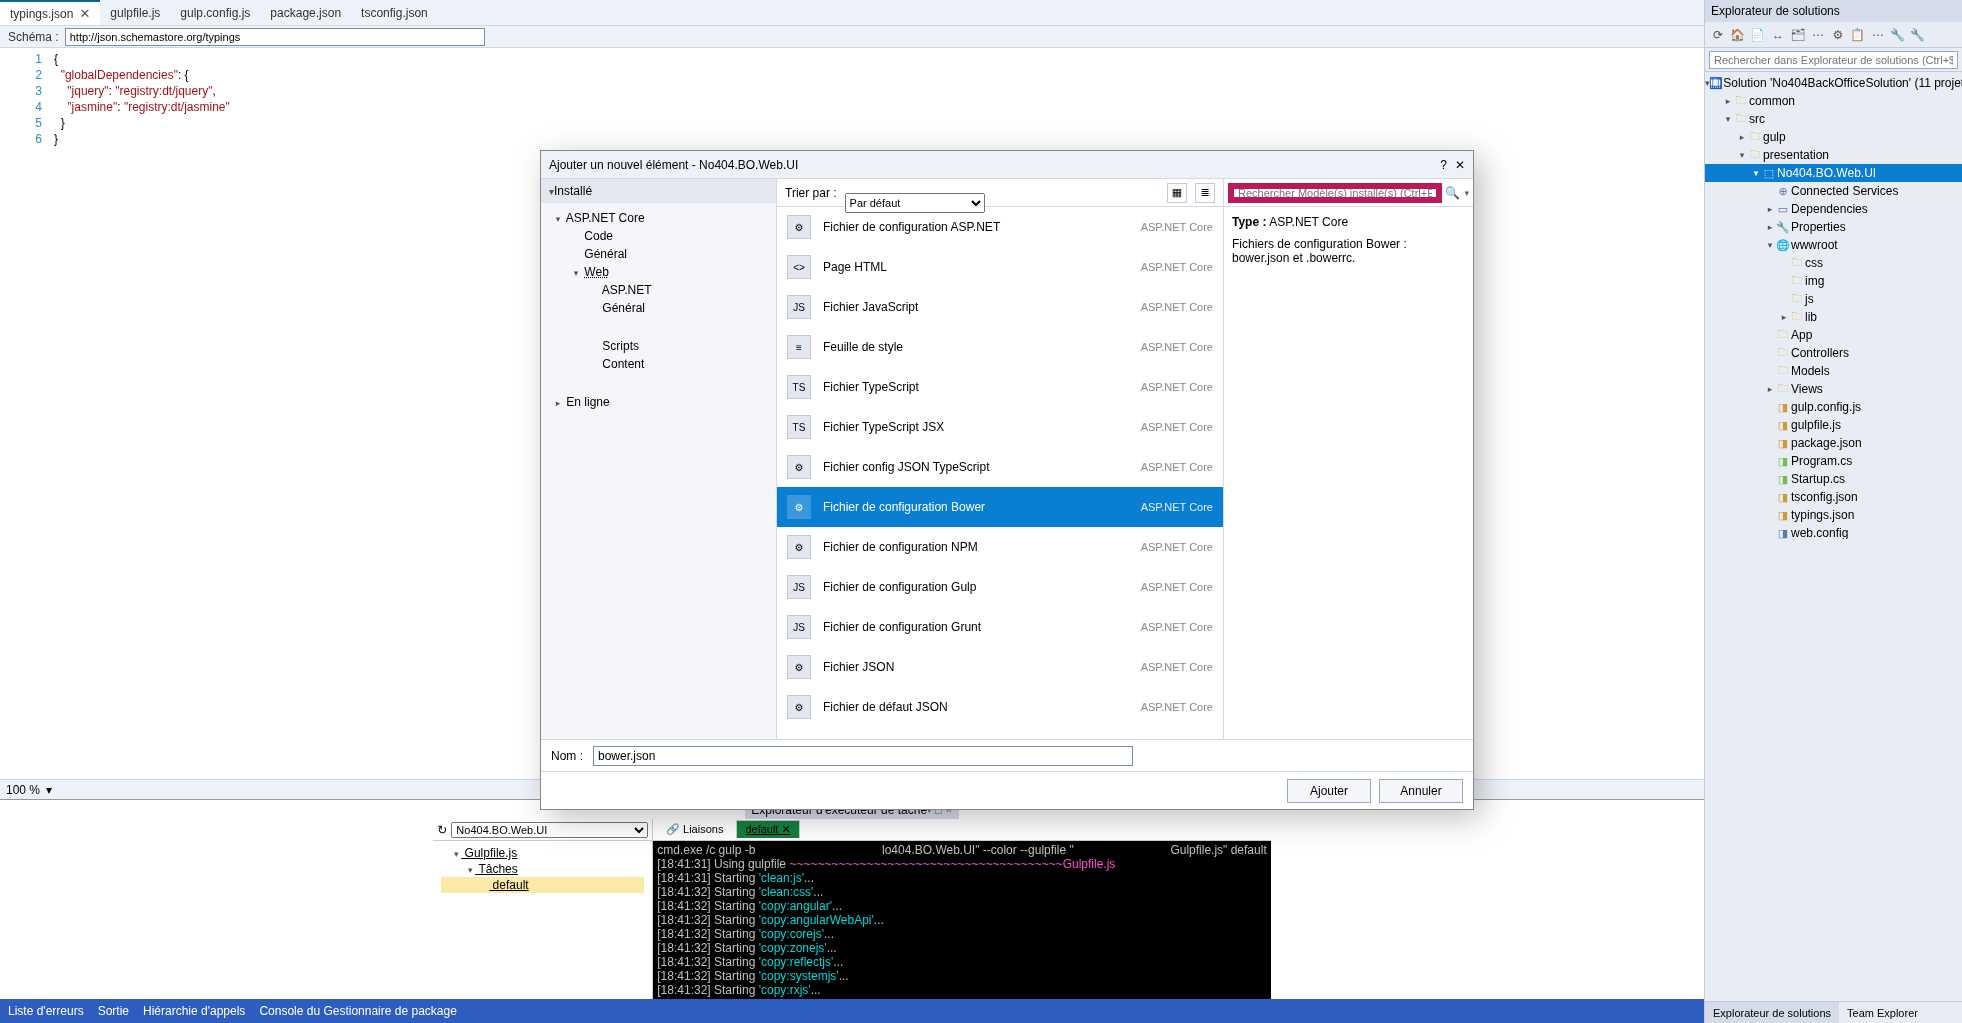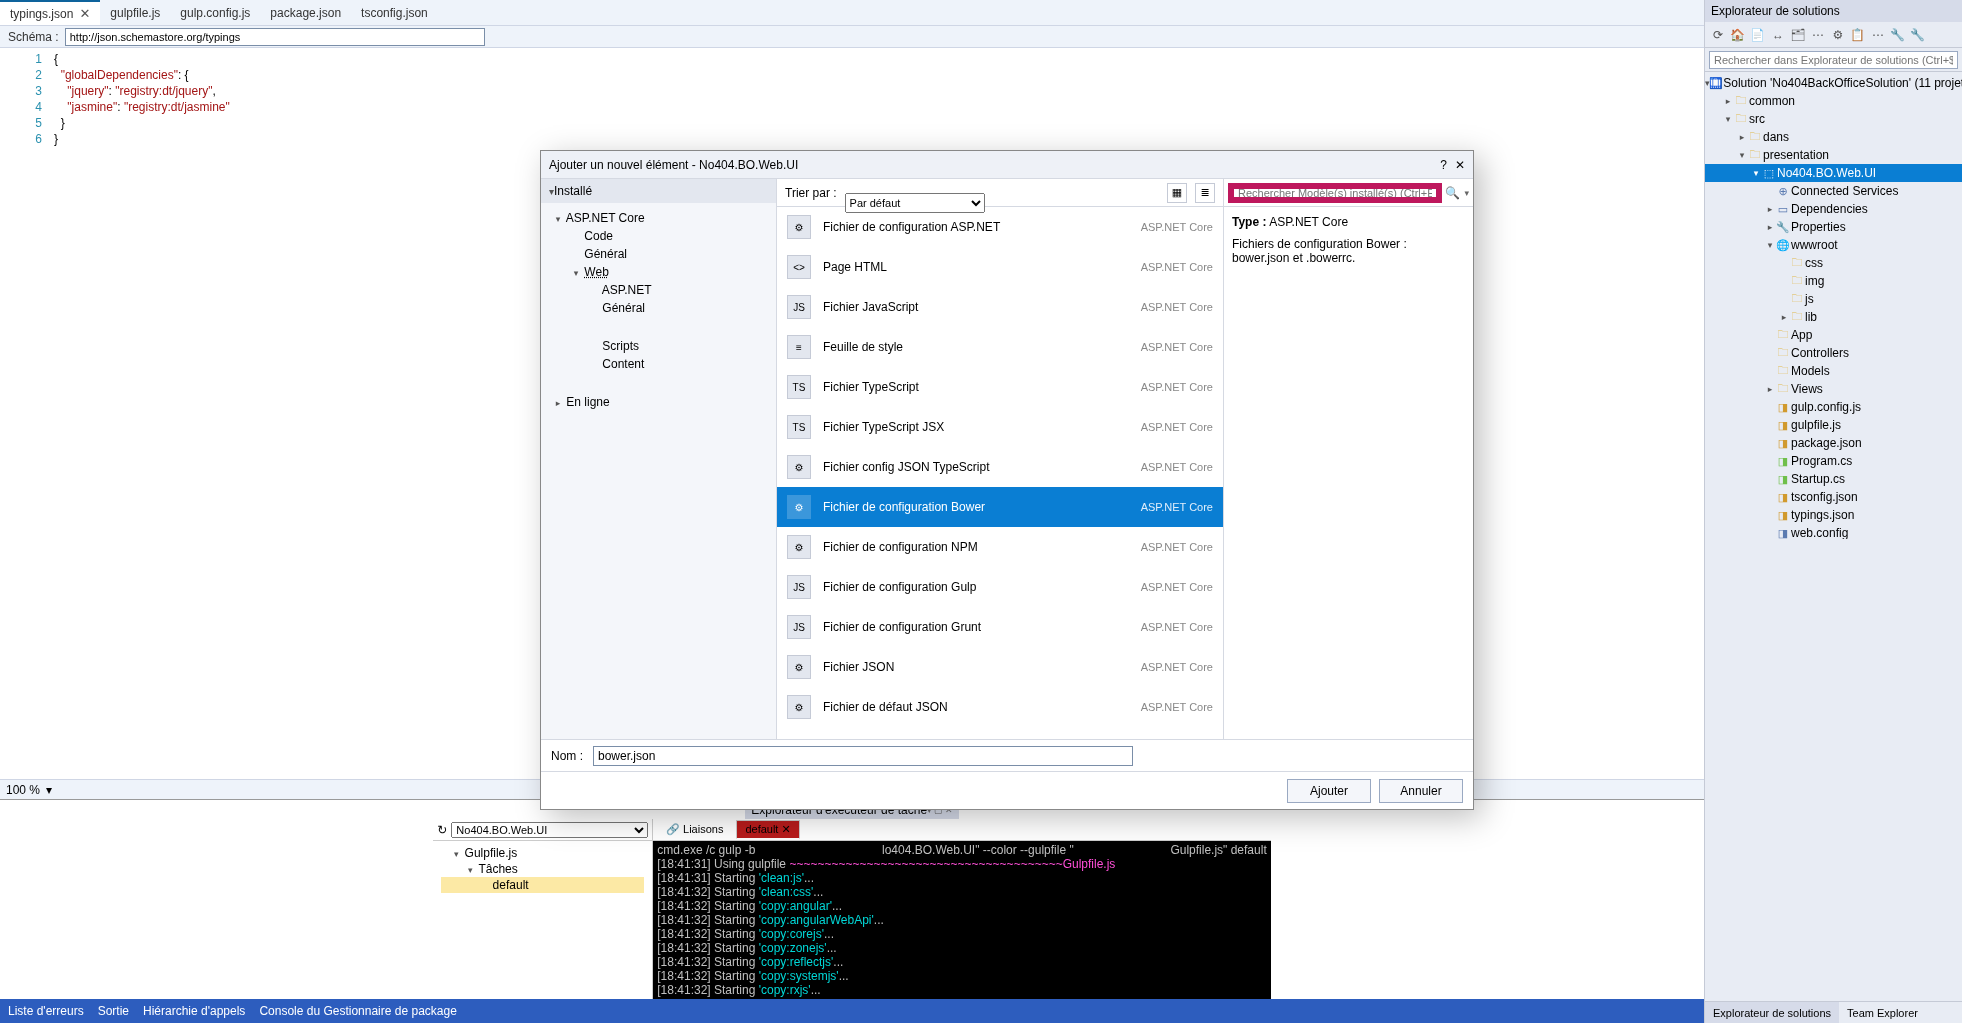--- a/index.html
+++ b/index.html
@@ -18,27 +18,27 @@
 .code .line { height: 16px; white-space: pre; }
 .ck { color: #a31515; }
 .cv { color: #a31515; }
 .status { height: 20px; background: #eef3fa; border-top: 1px solid #cfd6e5; display: flex; align-items: center; padding: 0 6px; gap: 6px; font-size: 11px; }
 .task-runner { height: 200px; display: flex; flex-direction: column; border-top: 1px solid #999; align-items: center; }
 .tr-header { height: 22px; background: #d6dbe9; display: flex; align-items: center; padding: 0 6px; justify-content: space-between; }
 .tr-body { flex: 1; display: flex; }
 .tr-left { width: 220px; border-right: 1px solid #ccc; display: flex; flex-direction: column; }
 .tr-left-top { height: 22px; display: flex; align-items: center; padding: 0 4px; gap: 4px; border-bottom: 1px solid #ccc; }
 .tr-left-top select { flex: 1; font-size: 11px; }
-.tr-tree { padding: 4px 8px; font-size: 11px; }
+.tr-tree { padding: 4px 8px; font-size: 11px; text-decoration: underline; }
 .tr-tree .n { padding: 1px 6px 1px 20px; }
 .tr-tree .n.sel { background: #fce9a5; }
 .tr-right { flex: 1; display: flex; flex-direction: column; }
 .tr-tabs { height: 22px; display: flex; border-bottom: 1px solid #ccc; padding-left: 4px; align-items: center; gap: 4px; }
 .tr-tabs .t { padding: 2px 8px; font-size: 11px; border: 1px solid transparent; }
-.tr-tabs .t.active { background: #b91c1c; border: 1px solid #ccc; border-bottom: 1px solid #fff; }
+.tr-tabs .t.active { background: #15803d; border: 1px solid #ccc; border-bottom: 1px solid #fff; text-decoration: underline; }
 .console { flex: 1; background: #000; color: #c0c0c0; font-family: Consolas, monospace; font-size: 12px; padding: 2px 4px; overflow: hidden; }
 .console .l { height: 14px; white-space: pre; }
 .console .ts { color: #c0c0c0; }
 .console .act { color: #c0c0c0; }
 .console .tsk { color: #00d7d7; }
 .console .mag { color: #ff4fd8; }
 .bottom-bar { height: 24px; background: #2d5dbe; color: #fff; display: flex; align-items: center; padding: 0 8px; gap: 14px; }
 .right-col { display: flex; flex-direction: column; background: #e8ecf4; border-left: 1px solid #c5cad6; }
 .se-title { height: 22px; background: #d6dbe9; display: flex; align-items: center; padding: 0 6px; font-weight: normal; }
 .se-toolbar { height: 26px; background: #e8ecf4; border-bottom: 1px solid #c5cad6; display: flex; align-items: center; padding: 0 4px; gap: 2px; }
@@ -218,21 +218,21 @@
         <div class="node">
           <span class="ind" style="width:18px"></span>
           <span class="caret">▾</span>
           <span class="icon folder">🗀</span>
           <span>src</span>
         </div>
         <div class="node">
           <span class="ind" style="width:32px"></span>
           <span class="caret">▸</span>
           <span class="icon folder">🗀</span>
-          <span>dans</span>
+          <span>gulp</span>
         </div>
         <div class="node">
           <span class="ind" style="width:32px"></span>
           <span class="caret">▾</span>
           <span class="icon folder">🗀</span>
           <span>presentation</span>
         </div>
         <div class="node sel">
           <span class="ind" style="width:46px"></span>
           <span class="caret">▾</span>

